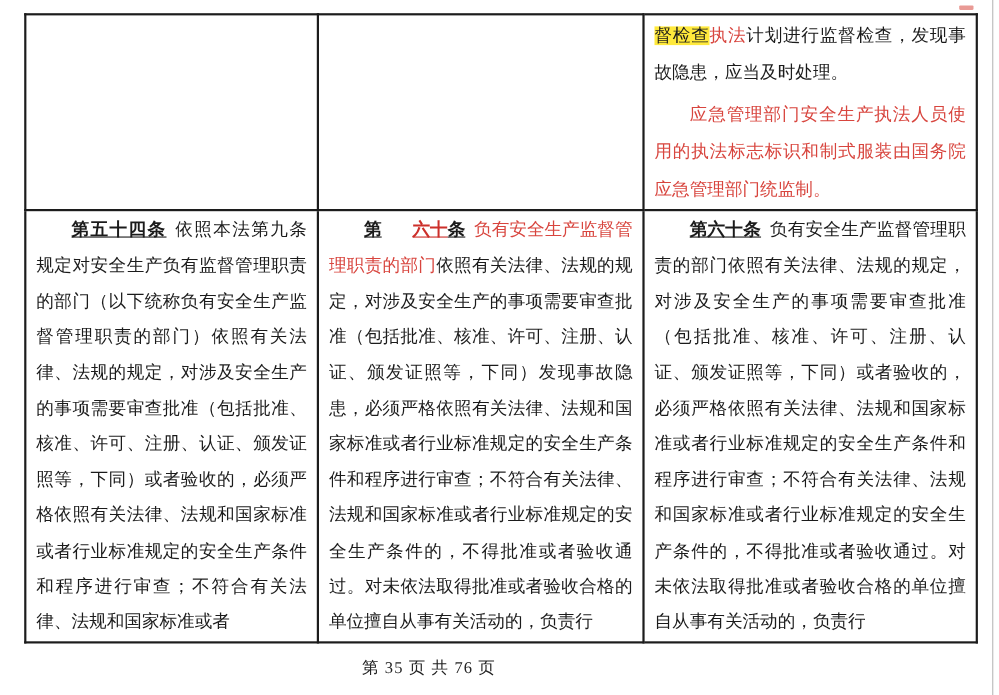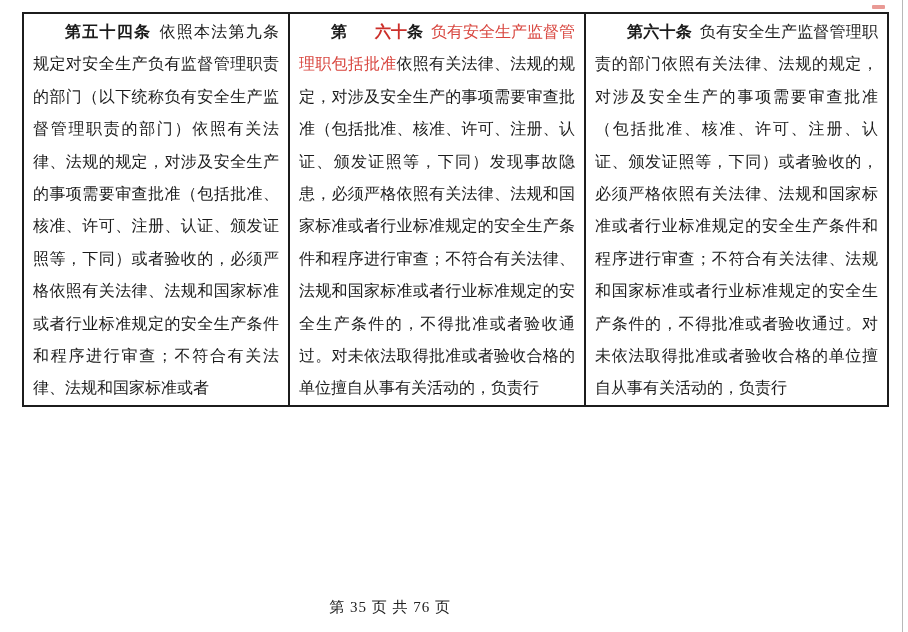--- a/index.html
+++ b/index.html
@@ -25,21 +25,21 @@
     font-size: 16px;
     text-align: justify;
     text-justify: inter-ideograph;
     overflow: hidden;
   }
   tr.row-top td    { height: 170px; line-height: 34px; }
   tr.row-bottom td { height: 355px; line-height: 32.4px; }
   .doc-table p { margin: 0; }
   .indent { text-indent: 2em; }
   .red-para { margin-top: 4px !important; }
-  .bold { font-weight: bold; }
+  .bold { font-weight: bold; text-decoration: underline; }
   .red { color: #d8453e; }
   .red-dark { color: #cc2f2a; margin-left: 28px; }
   .hl { background: #ffe93c; color: #1b1b1b; }
   .title-gap { margin-right: 0.5em; }
   .footer {
     position: absolute;
     left: 0; top: 598px;
     width: 780px;
     text-align: center;
     font-size: 15px;
@@ -63,26 +63,34 @@
 </head>
 <body>
 
 <table class="doc-table">
   <colgroup>
     <col style="width:266px">
     <col style="width:296px">
     <col style="width:303px">
   </colgroup>
   <tbody>
+      <tr class="row-top">
+    <td></td>
+    <td></td>
+    <td>
+      <p><span class="hl">督检查</span><span class="red">执法</span><span>计划进行监督检查，发现事故隐患，应当及时处理。</span></p>
+      <p class="indent red red-para">应急管理部门安全生产执法人员使用的执法标志标识和制式服装由国务院应急管理部门统监制。</p>
+    </td>
+  </tr>
   <tr class="row-bottom">
     <td>
       <p class="indent"><span class="bold title-gap">第五十四条</span><span>依照本法第九条规定对安全生产负有监督管理职责的部门（以下统称负有安全生产监督管理职责的部门）依照有关法律、法规的规定，对涉及安全生产的事项需要审查批准（包括批准、核准、许可、注册、认证、颁发证照等，下同）或者验收的，必须严格依照有关法律、法规和国家标准或者行业标准规定的安全生产条件和程序进行审查；不符合有关法律、法规和国家标准或者</span></p>
     </td>
     <td>
-      <p class="indent"><span class="bold">第</span><span class="bold red-dark">六十</span><span class="bold title-gap">条</span><span class="red">负有安全生产监督管理职</span><span class="red">包括批准</span><span>依照有关法律、法规的规定，对涉及安全生产的事项需要审查批准（包括批准、核准、许可、注册、认证、颁发证照等，下同）发现事故隐患，必须严格依照有关法律、法规和国家标准或者行业标准规定的安全生产条件和程序进行审查；不符合有关法律、法规和国家标准或者行业标准规定的安全生产条件的，不得批准或者验收通过。对未依法取得批准或者验收合格的单位擅自从事有关活动的，负责行</span></p>
+      <p class="indent"><span class="bold">第</span><span class="bold red-dark">六十</span><span class="bold title-gap">条</span><span class="red">负有安全生产监督管理职</span><span class="red">责的部门</span><span>依照有关法律、法规的规定，对涉及安全生产的事项需要审查批准（包括批准、核准、许可、注册、认证、颁发证照等，下同）发现事故隐患，必须严格依照有关法律、法规和国家标准或者行业标准规定的安全生产条件和程序进行审查；不符合有关法律、法规和国家标准或者行业标准规定的安全生产条件的，不得批准或者验收通过。对未依法取得批准或者验收合格的单位擅自从事有关活动的，负责行</span></p>
     </td>
     <td>
       <p class="indent"><span class="bold title-gap">第六十条</span><span>负有安全生产监督管理职责的部门依照有关法律、法规的规定，对涉及安全生产的事项需要审查批准（包括批准、核准、许可、注册、认证、颁发证照等，下同）或者验收的，必须严格依照有关法律、法规和国家标准或者行业标准规定的安全生产条件和程序进行审查；不符合有关法律、法规和国家标准或者行业标准规定的安全生产条件的，不得批准或者验收通过。对未依法取得批准或者验收合格的单位擅自从事有关活动的，负责行</span></p>
     </td>
   </tr>
 </tbody>
   </table>
 
 <div class="footer">第 35 页 共 76 页</div>
 <div class="page-edge-line"></div>

